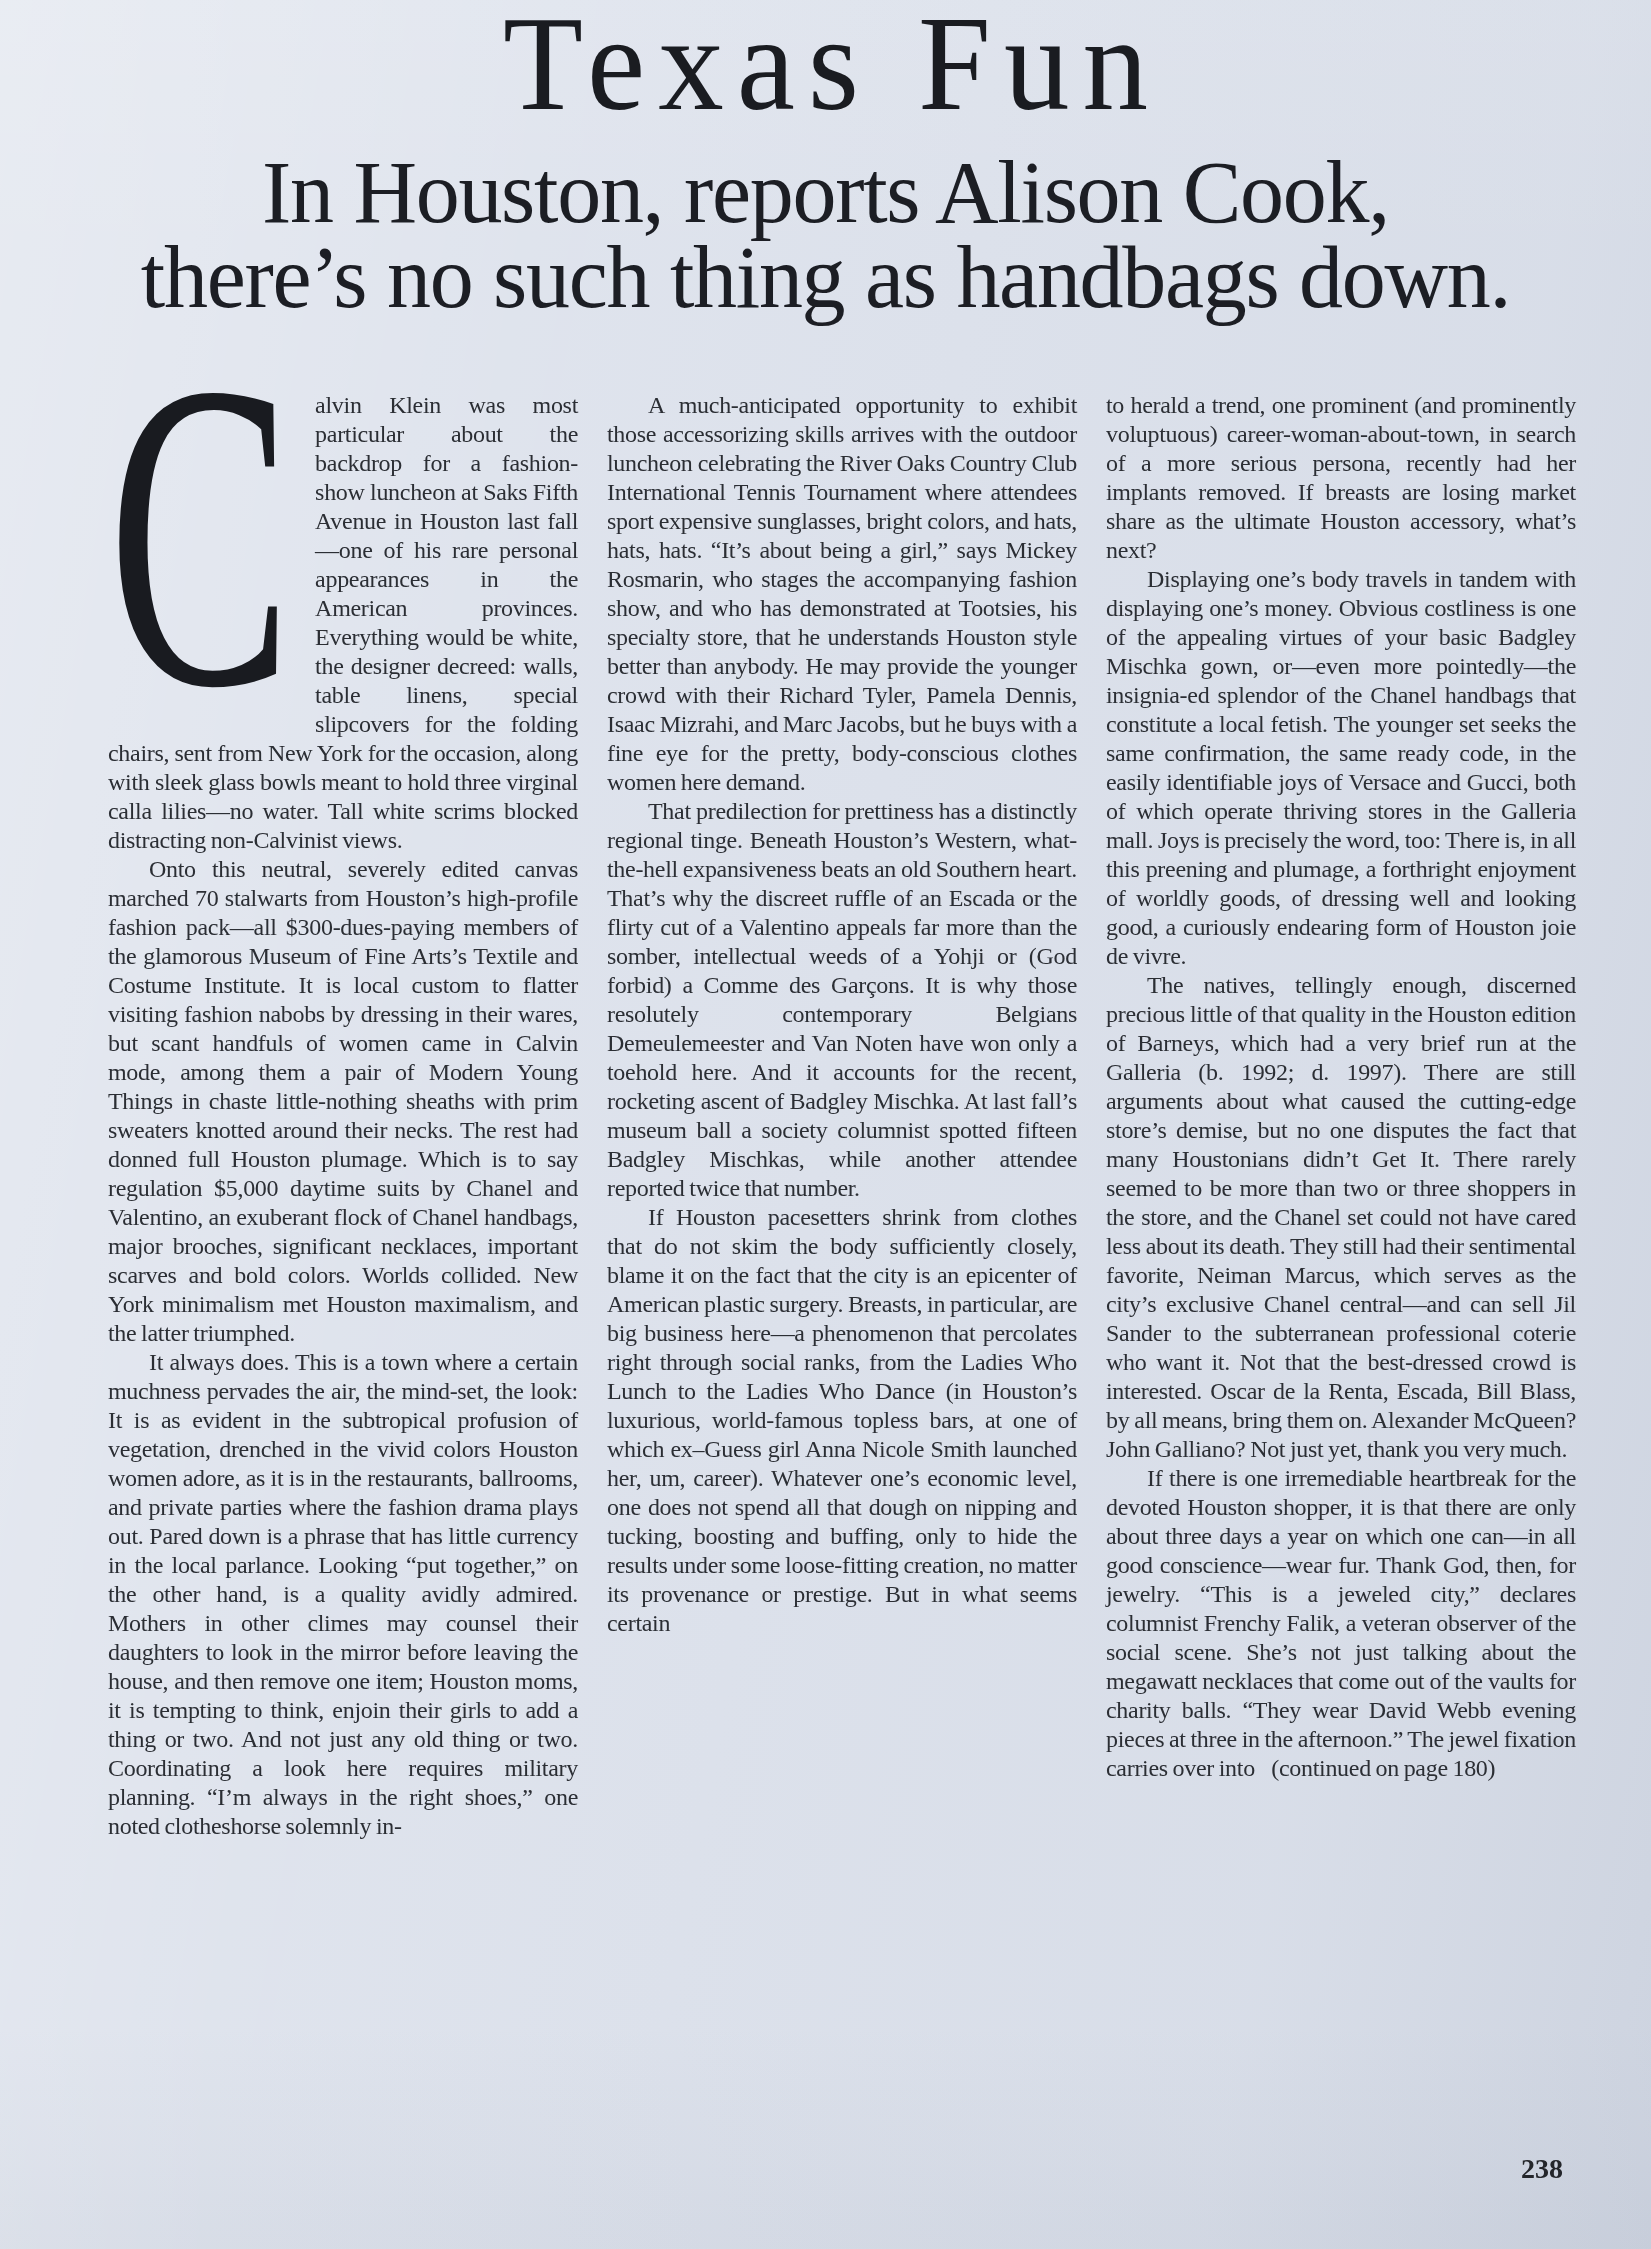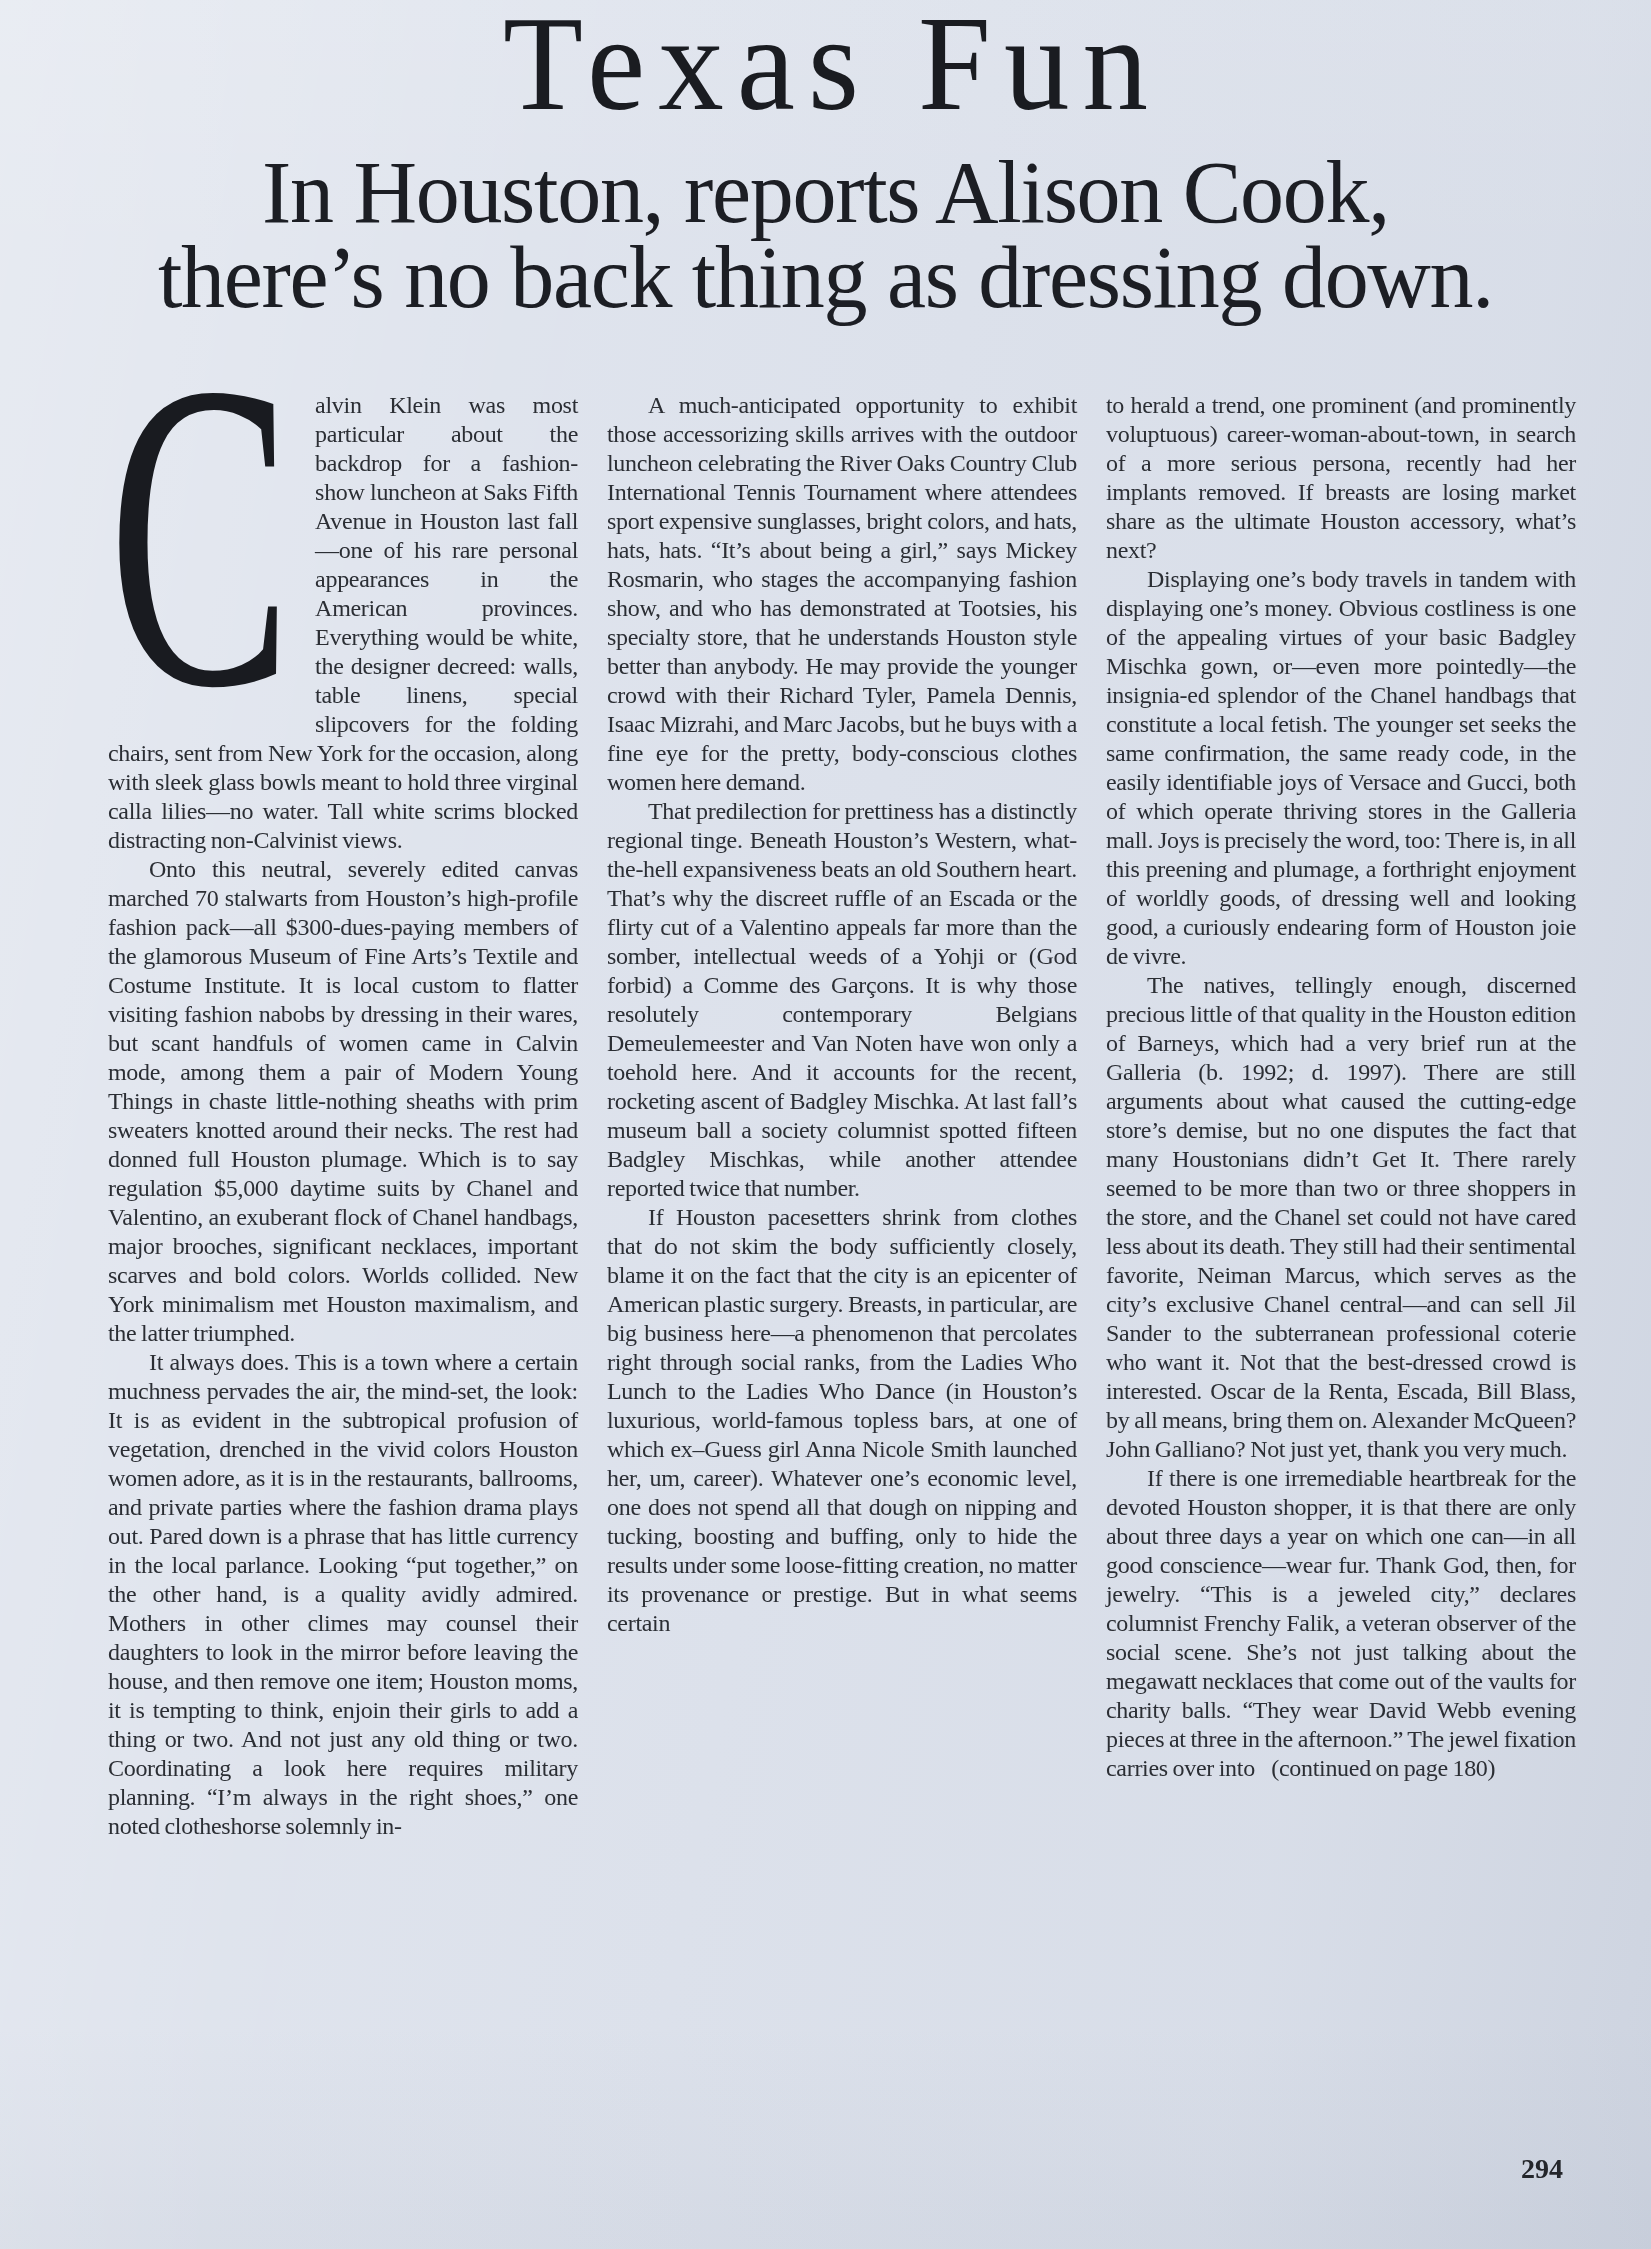--- a/index.html
+++ b/index.html
@@ -96,21 +96,21 @@
 </style>
 </head>
 <body>
 
 <div class="page">
 
   <div class="masthead">
     <div class="headline">Texas Fun</div>
     <div class="subhead">
       <div class="line">In Houston, reports Alison Cook,</div>
-      <div class="line">there’s no back thing as dressing down.</div>
+      <div class="line">there’s no such thing as handbags down.</div>
     </div>
   </div>
 
   <div class="columns">
     <div class="col">
         <p class="para"><span class="dropcap">
             <span class="dropcap-glyph">C</span>
           </span><span class="roman">alvin Klein was most particular about the backdrop for a fashion-show luncheon at Saks Fifth Avenue in Houston last fall—one of his rare personal appearances in the American provinces. Everything would be white, the designer decreed: walls, table linens, special slipcovers for the folding chairs, sent from New York for the occasion, along with sleek glass bowls meant to hold three virginal calla lilies—no water. Tall white scrims blocked distracting non-Calvinist views.</span></p>
         <p class="para indent"><span class="roman">Onto this neutral, severely edited canvas marched 70 stalwarts from Houston’s high-profile fashion pack—all $300-dues-paying members of the glamorous Museum of Fine Arts’s Textile and Costume Institute. It is local custom to flatter visiting fashion nabobs by dressing in their wares, but scant handfuls of women came in Calvin mode, among them a pair of Modern Young Things in chaste little-nothing sheaths with prim sweaters knotted around their necks. The rest had donned full Houston plumage. Which is to say regulation $5,000 daytime suits by Chanel and Valentino, an exuberant flock of Chanel handbags, major brooches, significant necklaces, important scarves and bold colors. Worlds collided. New York minimalism met Houston maximalism, and the latter triumphed.</span></p>
         <p class="para indent"><span class="roman">It always does. This is a town where a certain muchness pervades the air, the mind-set, the look: It is as evident in the subtropical profusion of vegetation, drenched in the vivid colors Houston women adore, as it is in the restaurants, ballrooms, and private parties where the fashion drama plays out. </span><span class="ital">Pared down</span><span class="roman"> is a phrase that has little currency in the local parlance. Looking “put together,” on the other hand, is a quality avidly admired. Mothers in other climes may counsel their daughters to look in the mirror before leaving the house, and then remove one item; Houston moms, it is tempting to think, enjoin their girls to add a thing or two. And not just any old thing or two. Coordinating a look here requires military planning. “I’m always in the right shoes,” one noted clotheshorse solemnly in-</span></p>
@@ -121,16 +121,16 @@
         <p class="para indent"><span class="roman">If Houston pacesetters shrink from clothes that do not skim the body sufficiently closely, blame it on the fact that the city is an epicenter of American plastic surgery. Breasts, in particular, are big business here—a phenomenon that percolates right through social ranks, from the Ladies Who Lunch to the Ladies Who Dance (in Houston’s luxurious, world-famous topless bars, at one of which ex–Guess girl Anna Nicole Smith launched her, um, career). Whatever one’s economic level, one does not spend all that dough on nipping and tucking, boosting and buffing, only to hide the results under some loose-fitting creation, no matter its provenance or prestige. But in what seems certain</span></p>
       </div>
     <div class="col">
         <p class="para"><span class="roman">to herald a trend, one prominent (and prominently voluptuous) career-woman-about-town, in search of a more serious persona, recently had her implants removed. If breasts are losing market share as the ultimate Houston accessory, what’s next?</span></p>
         <p class="para indent"><span class="roman">Displaying one’s body travels in tandem with displaying one’s money. Obvious costliness is one of the appealing virtues of your basic Badgley Mischka gown, or—even more pointedly—the insignia-ed splendor of the Chanel handbags that constitute a local fetish. The younger set seeks the same confirmation, the same ready code, in the easily identifiable joys of Versace and Gucci, both of which operate thriving stores in the Galleria mall. </span><span class="ital">Joys</span><span class="roman"> is precisely the word, too: There is, in all this preening and plumage, a forthright enjoyment of worldly goods, of dressing well and looking good, a curiously endearing form of Houston joie de vivre.</span></p>
         <p class="para indent"><span class="roman">The natives, tellingly enough, discerned precious little of that quality in the Houston edition of Barneys, which had a very brief run at the Galleria (b. 1992; d. 1997). There are still arguments about what caused the cutting-edge store’s demise, but no one disputes the fact that many Houstonians didn’t Get It. There rarely seemed to be more than two or three shoppers in the store, and the Chanel set could not have cared less about its death. They still had their sentimental favorite, Neiman Marcus, which serves as the city’s exclusive Chanel central—and can sell Jil Sander to the subterranean professional coterie who want it. Not that the best-dressed crowd is interested. Oscar de la Renta, Escada, Bill Blass, by all means, bring them on. Alexander McQueen? John Galliano? Not just yet, thank you very much.</span></p>
         <p class="para indent"><span class="roman">If there is one irremediable heartbreak for the devoted Houston shopper, it is that there are only about three days a year on which one can—in all good conscience—wear fur. Thank God, then, for jewelry. “This is a jeweled city,” declares columnist Frenchy Falik, a veteran observer of the social scene. She’s not just talking about the megawatt necklaces that come out of the vaults for charity balls. “They wear David Webb evening pieces at three in the afternoon.” The jewel fixation carries over into  </span><span class="ital">(continued on page 180)</span></p>
       </div>
   </div>
 
-  <div class="page-number">294</div>
+  <div class="page-number">238</div>
 
 </div>
 
 
 </body></html>

